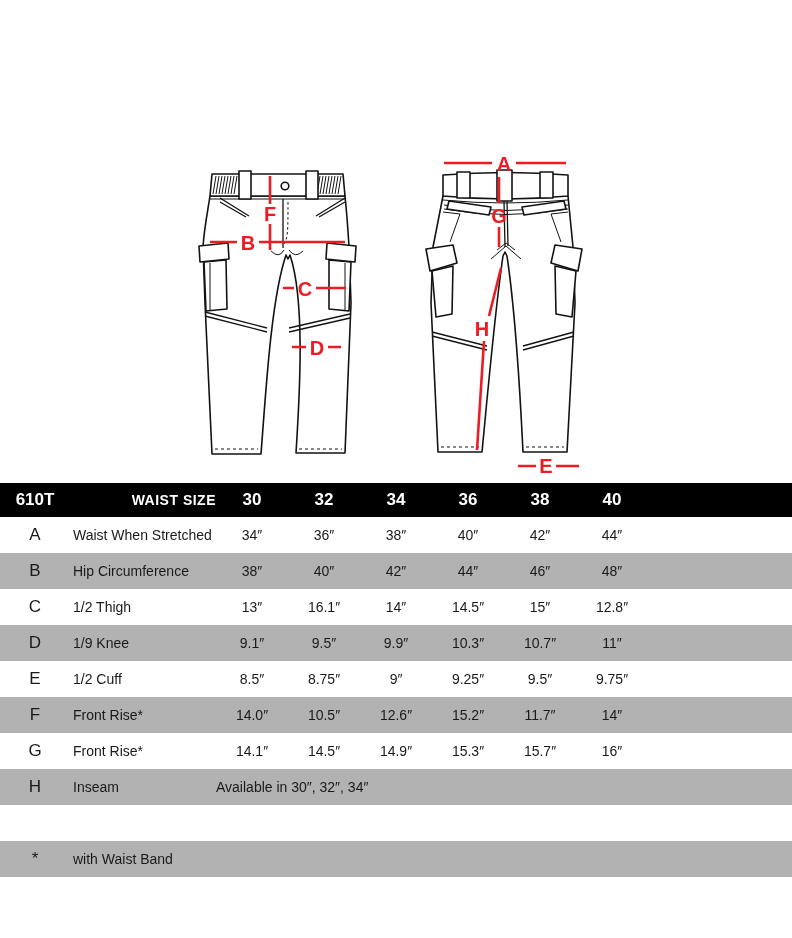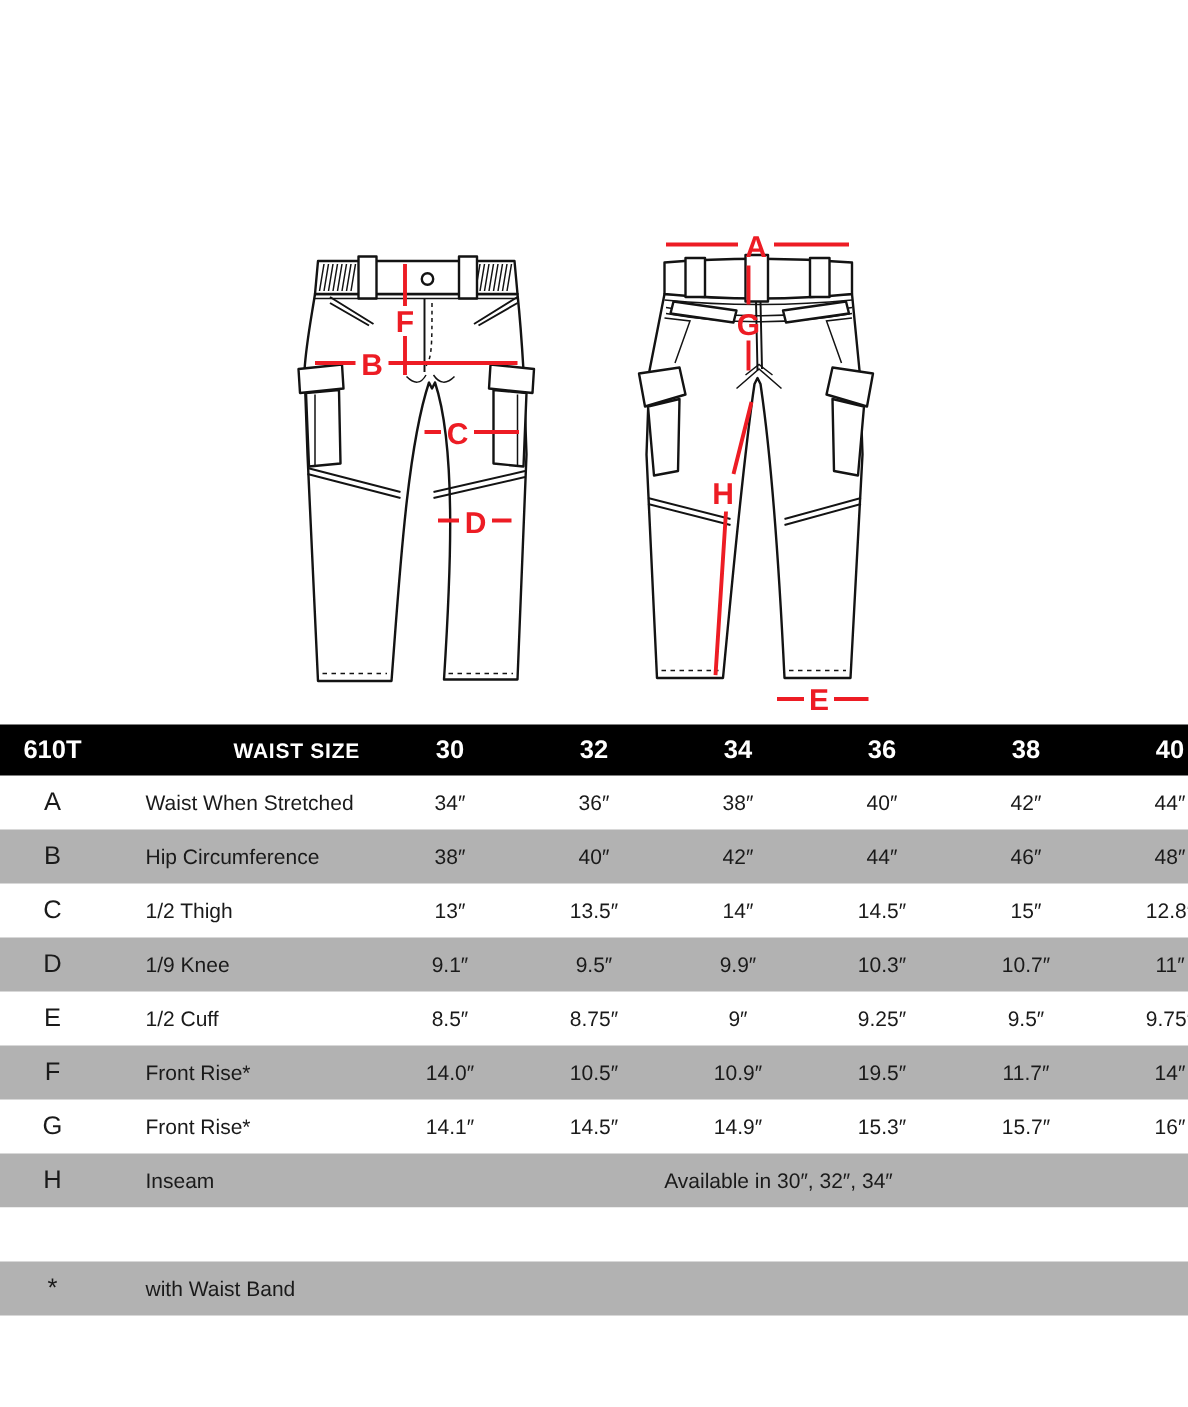--- a/index.html
+++ b/index.html
@@ -1,29 +1,29 @@
 <!DOCTYPE html>
 <html><head>
 <meta charset="utf-8">
 <style>
   html,body{margin:0;padding:0;background:#fff;}
   .page{position:relative;width:792px;height:938px;background:#fff;overflow:hidden;
         font-family:"Liberation Sans",sans-serif;color:#1a1a1a;}
   .diagram-area{position:absolute;top:0;left:0;width:792px;height:483px;}
   .size-table{position:absolute;top:483px;left:0;width:792px;}
-  .tr{display:grid;grid-template-columns:70px 146px repeat(6,72px) 1fr;align-items:center;gap:24px;}
+  .tr{display:grid;grid-template-columns:70px 146px repeat(6,72px) 1fr;align-items:center;}
   .tr.head{background:#000;color:#fff;height:34px;font-weight:bold;font-size:17px;}
   .tr.row{height:36px;}
   .gray{background:#b2b2b2;}
   .td-letter{text-align:center;font-size:17px;}
   .td-label{padding-left:3px;font-size:14px;}
   .td-val{text-align:center;font-size:14px;}
   .head .td-label{padding-left:0;text-align:right;letter-spacing:.5px;}
   .head .td-val{font-size:17px;}
-  .span-cell{grid-column:3 / span 6;text-align:center;font-size:14px;padding-right:42px;}
+  .span-cell{grid-column:3 / span 6;font-size:14px;padding-right:42px;}
   .gap-row{height:36px;background:#fff;}
   
   .ol{fill:#fff;stroke:#131313;stroke-width:1.6;stroke-linejoin:round;}
   .ln{fill:none;stroke:#131313;stroke-width:1.3;stroke-linejoin:round;}
   .thin{fill:none;stroke:#131313;stroke-width:1;}
   .dash{fill:none;stroke:#131313;stroke-width:1;stroke-dasharray:3,3;}
   .fdash{fill:none;stroke:#131313;stroke-width:1;stroke-dasharray:2.5,2.5;}
   .red{fill:none;stroke:#ed1c24;stroke-width:2.6;stroke-linecap:butt;}
   .rletter{fill:#ed1c24;font-weight:bold;font-size:20px;text-anchor:middle;
            font-family:"Liberation Sans",sans-serif;}
@@ -165,21 +165,21 @@
       <div class="td-val">44″</div>
       <div class="td-val">46″</div>
       <div class="td-val">48″</div>
       <div></div>
     </div>
 
     <div class="tr row">
       <div class="td-letter">C</div>
       <div class="td-label">1/2 Thigh</div>
       <div class="td-val">13″</div>
-      <div class="td-val">13.5″</div>
+      <div class="td-val">16.1″</div>
       <div class="td-val">14″</div>
       <div class="td-val">14.5″</div>
       <div class="td-val">15″</div>
       <div class="td-val">12.8″</div>
       <div></div>
     </div>
 
     <div class="tr row gray">
       <div class="td-letter">D</div>
       <div class="td-label">1/9 Knee</div>
@@ -202,22 +202,22 @@
       <div class="td-val">9.5″</div>
       <div class="td-val">9.75″</div>
       <div></div>
     </div>
 
     <div class="tr row gray">
       <div class="td-letter">F</div>
       <div class="td-label">Front Rise*</div>
       <div class="td-val">14.0″</div>
       <div class="td-val">10.5″</div>
-      <div class="td-val">10.9″</div>
-      <div class="td-val">19.5″</div>
+      <div class="td-val">12.6″</div>
+      <div class="td-val">15.2″</div>
       <div class="td-val">11.7″</div>
       <div class="td-val">14″</div>
       <div></div>
     </div>
 
     <div class="tr row">
       <div class="td-letter">G</div>
       <div class="td-label">Front Rise*</div>
       <div class="td-val">14.1″</div>
       <div class="td-val">14.5″</div>

